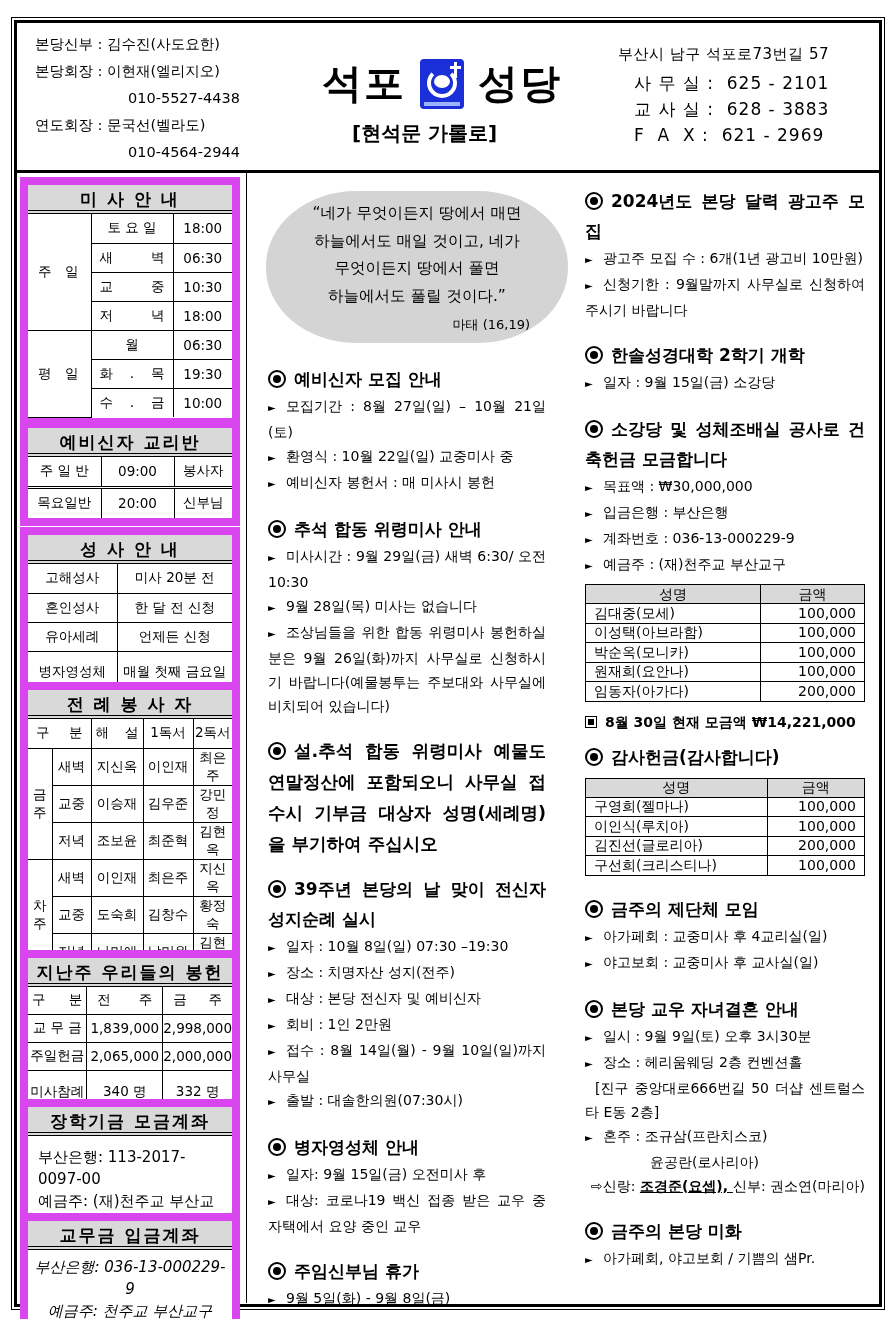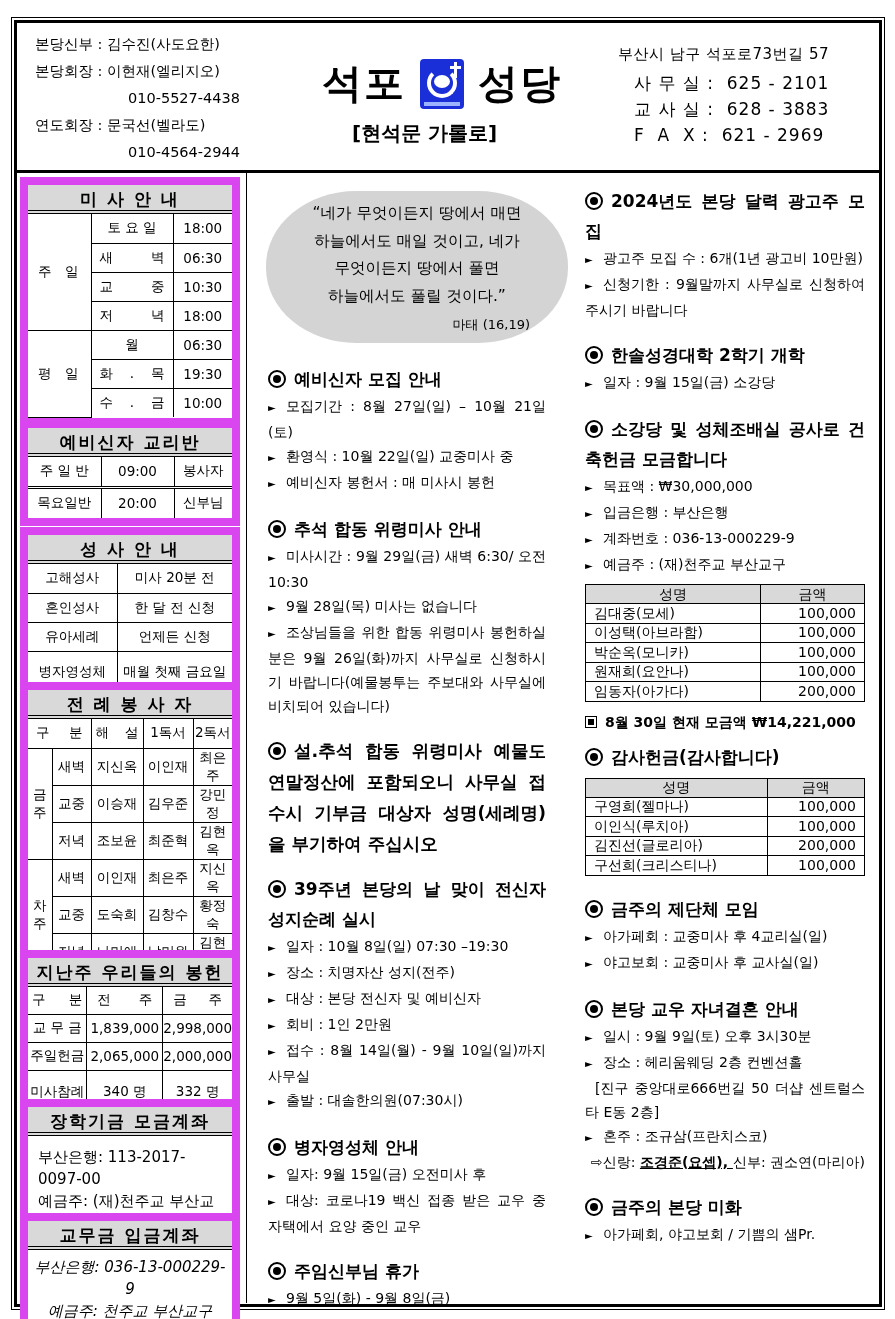--- a/index.html
+++ b/index.html
@@ -537,20 +537,21 @@
     <div class="bullet-line"><span class="arrow">►</span><span>아가페회 : 교중미사 후 4교리실(일)</span></div>
     <div class="bullet-line"><span class="arrow">►</span><span>야고보회 : 교중미사 후 교사실(일)</span></div>
   </div>
 
   <div class="section">
     <div class="sec-title"><span class="radio"></span><span>본당 교우 자녀결혼 안내</span></div>
     <div class="bullet-line"><span class="arrow">►</span><span>일시 : 9월 9일(토) 오후 3시30분</span></div>
     <div class="bullet-line"><span class="arrow">►</span><span>장소 : 헤리움웨딩 2층 컨벤션홀</span></div>
     <div class="bullet-line" style="text-indent:10px">[진구 중앙대로666번길 50 더샵 센트럴스타 E동 2층]</div>
     <div class="bullet-line"><span class="arrow">►</span><span>혼주 : </span><span>조규삼(프란치스코)</span></div>
+    <div class="bullet-line" style="padding-left:65px">윤공란(로사리아)</div>
     <div class="bullet-line" style="padding-left:6px"><span>⇨</span><span>신랑: </span><span class="underline-bold">조경준(요셉), </span><span>신부: </span><span>권소연(마리아)</span></div>
   </div>
 
   <div class="section">
     <div class="sec-title"><span class="radio"></span><span>금주의 본당 미화</span></div>
     <div class="bullet-line"><span class="arrow">►</span><span>아가페회, 야고보회 / 기쁨의 샘Pr.</span></div>
   </div>
 </div>
 
 </body></html>

